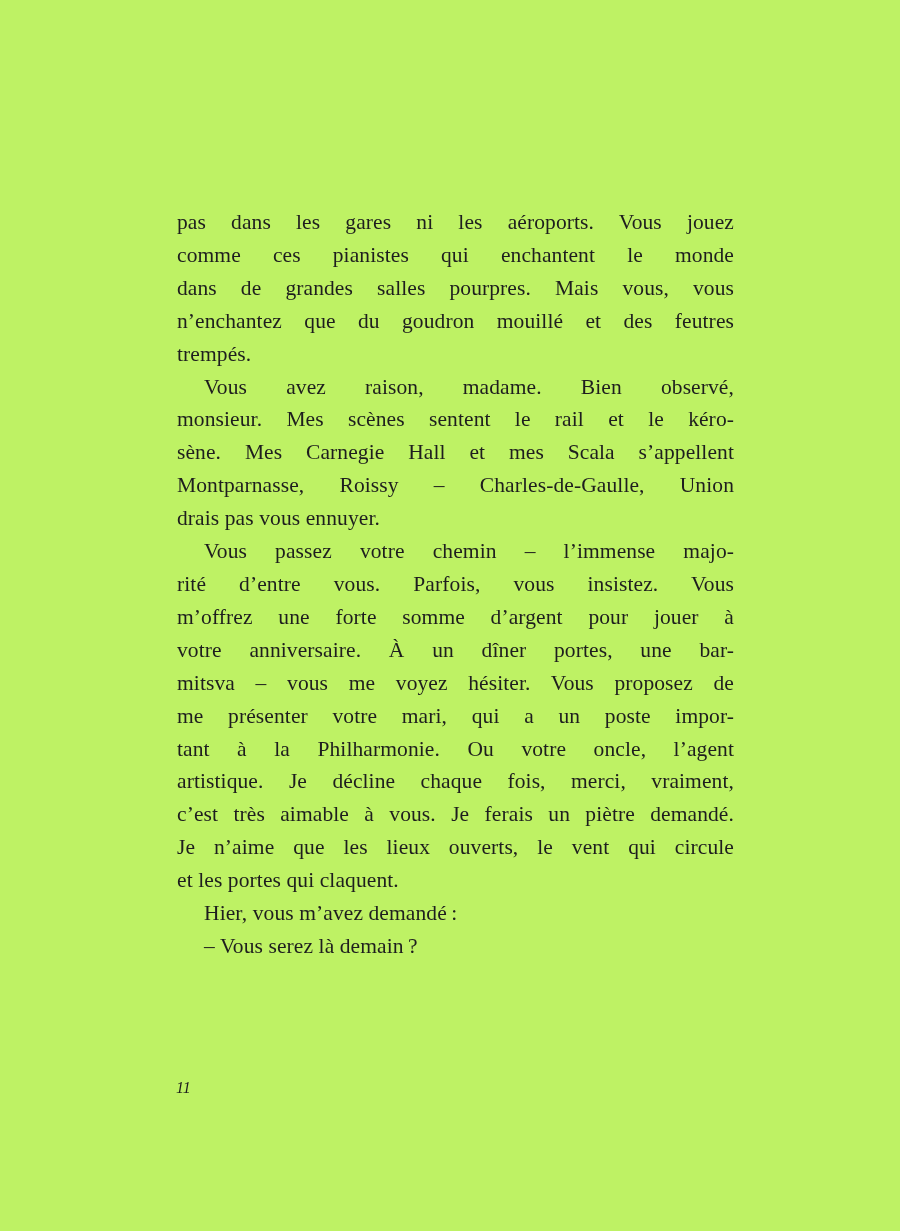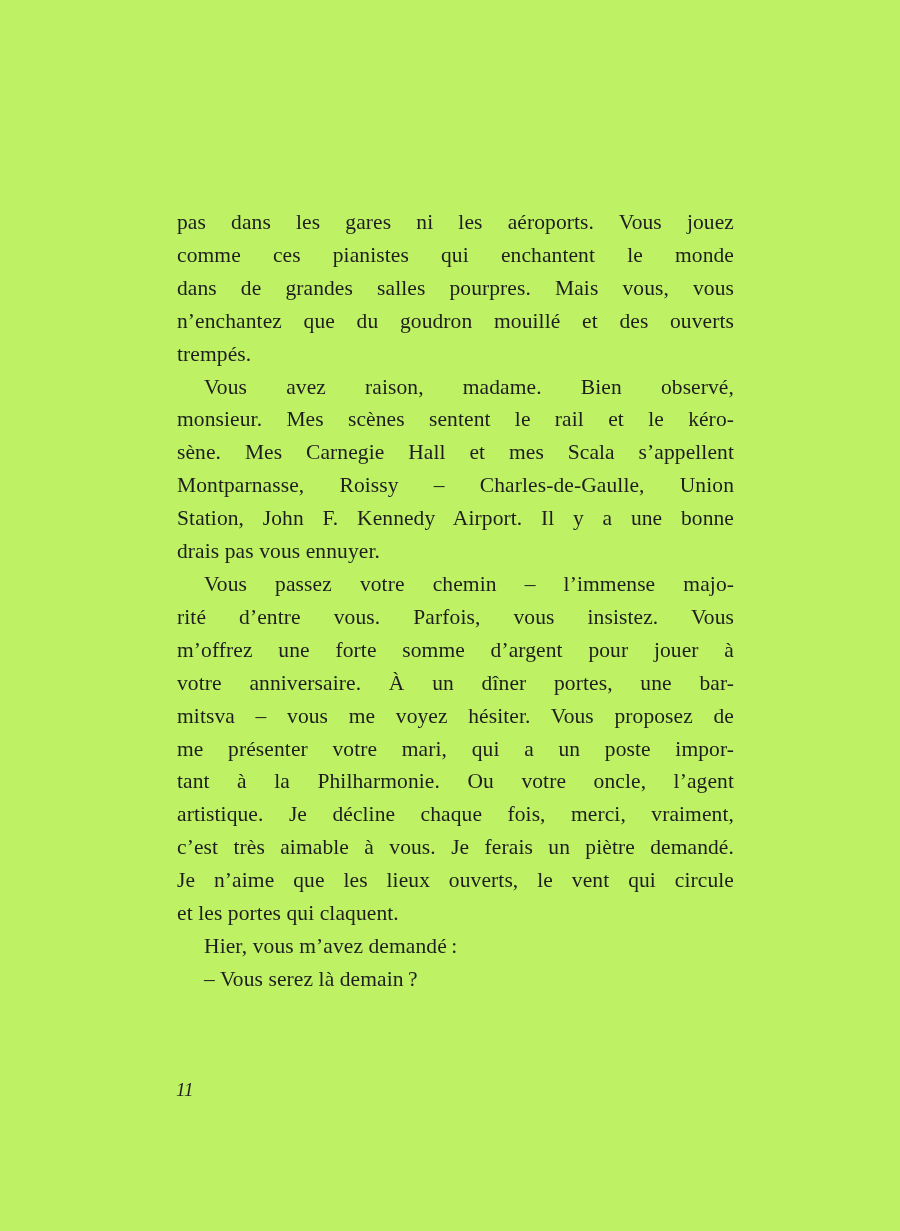--- a/index.html
+++ b/index.html
@@ -38,43 +38,42 @@
     text-align: left;
     text-align-last: left;
   }
   .line.indent {
     text-indent: 27px;
   }
   .page-number {
     position: absolute;
     left: 176px;
     top: 1079px;
-    font-size: 19px;
+    font-size: 16px;
     font-style: italic;
     color: #1e1e1e;
   }
 </style>
 </head>
 <body>
 
 <div class="sheet">
   <div class="text-block">
       <div class="paragraph">
         <div class="line">pas dans les gares ni les aéroports. Vous jouez</div>
         <div class="line">comme ces pianistes qui enchantent le monde</div>
         <div class="line">dans de grandes salles pourpres. Mais vous, vous</div>
-        <div class="line">n’enchantez que du goudron mouillé et des ouverts</div>
+        <div class="line">n’enchantez que du goudron mouillé et des feutres</div>
         <div class="line last">trempés.</div>
       </div>
       <div class="paragraph">
         <div class="line indent">Vous avez raison, madame. Bien observé,</div>
         <div class="line">monsieur. Mes scènes sentent le rail et le kéro-</div>
         <div class="line">sène. Mes Carnegie Hall et mes Scala s’appellent</div>
         <div class="line">Montparnasse, Roissy – Charles-de-Gaulle, Union</div>
-        <div class="line">Station, John F. Kennedy Airport. Il y a une bonne</div>
         <div class="line last">drais pas vous ennuyer.</div>
       </div>
       <div class="paragraph">
         <div class="line indent">Vous passez votre chemin – l’immense majo-</div>
         <div class="line">rité d’entre vous. Parfois, vous insistez. Vous</div>
         <div class="line">m’offrez une forte somme d’argent pour jouer à</div>
         <div class="line">votre anniversaire. À un dîner portes, une bar-</div>
         <div class="line">mitsva – vous me voyez hésiter. Vous proposez de</div>
         <div class="line">me présenter votre mari, qui a un poste impor-</div>
         <div class="line">tant à la Philharmonie. Ou votre oncle, l’agent</div>

